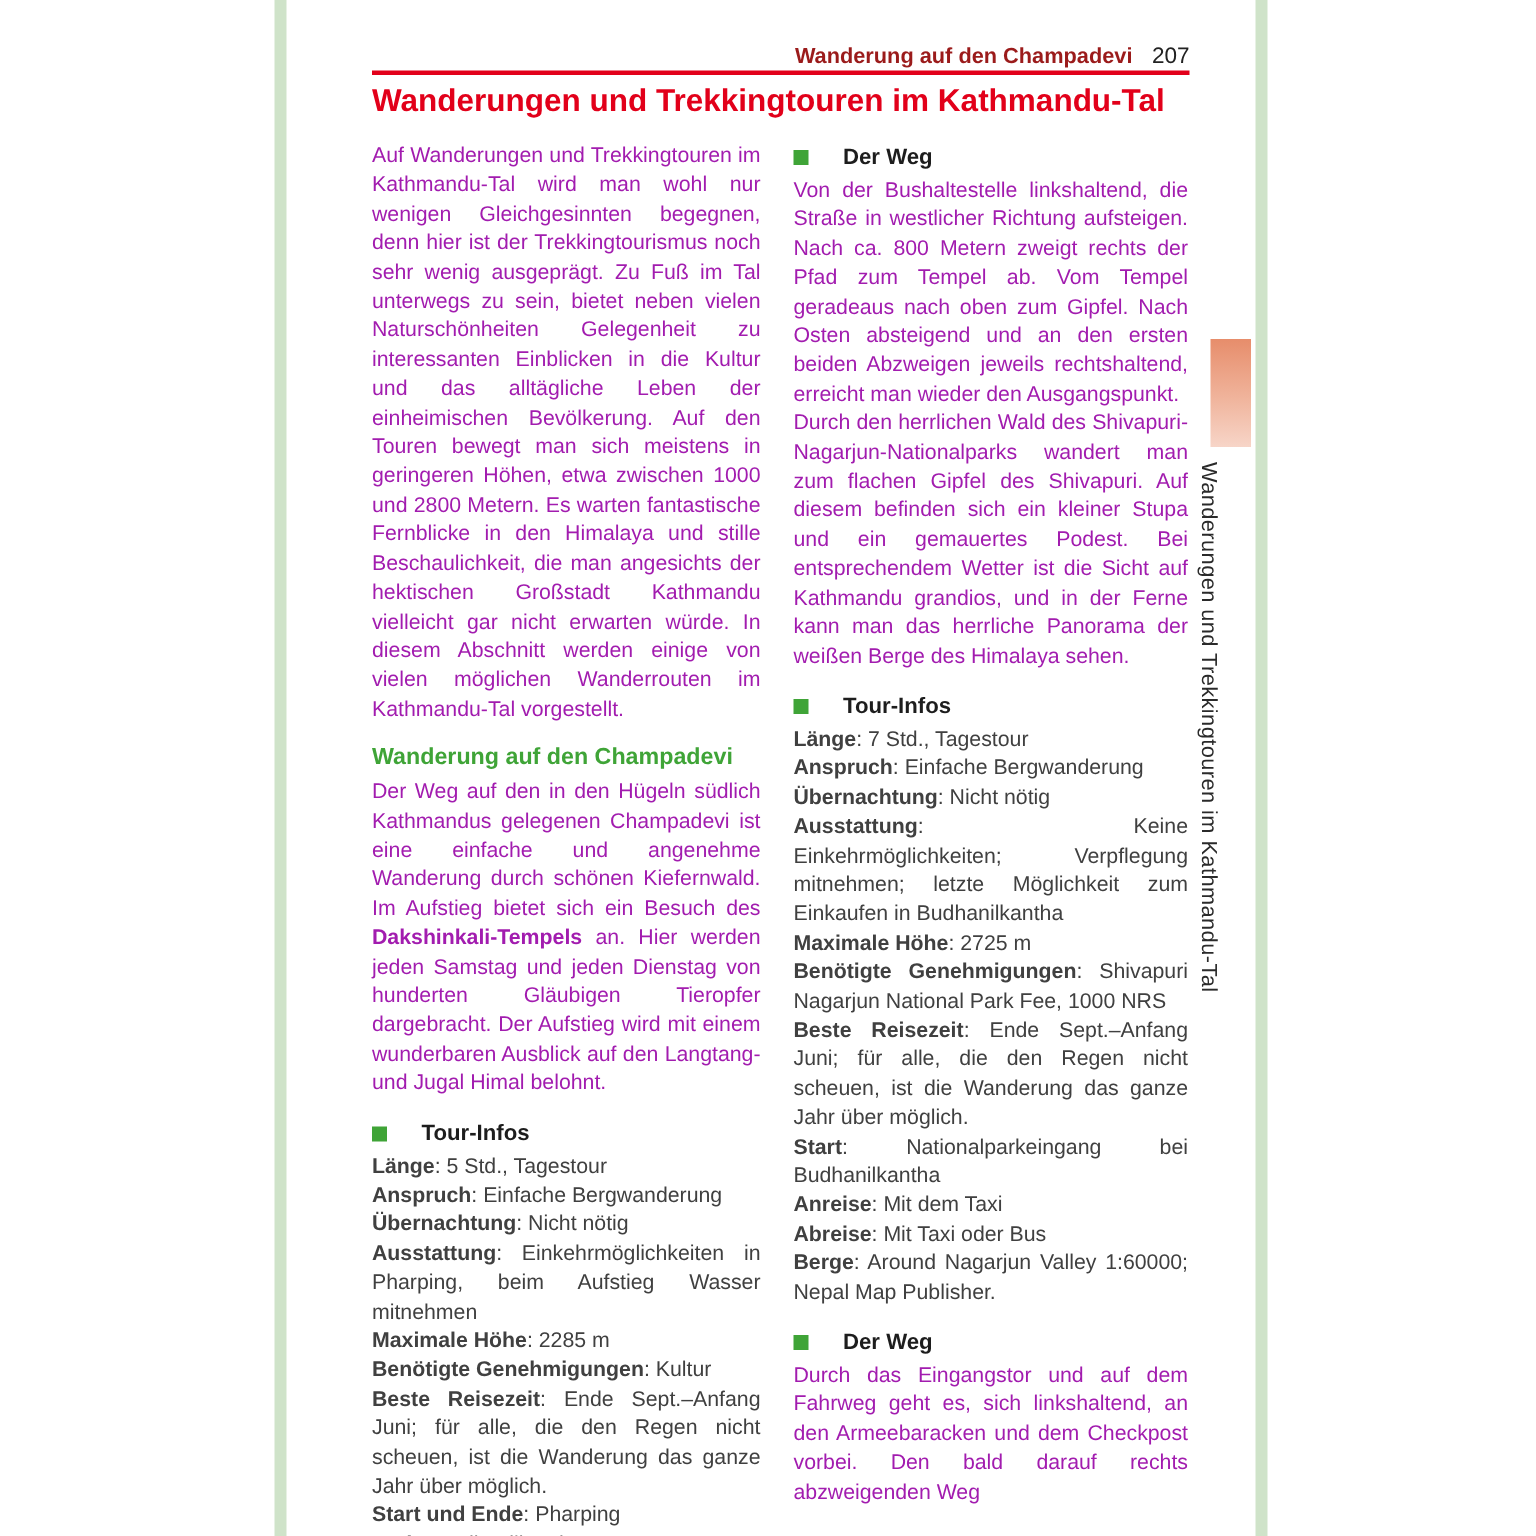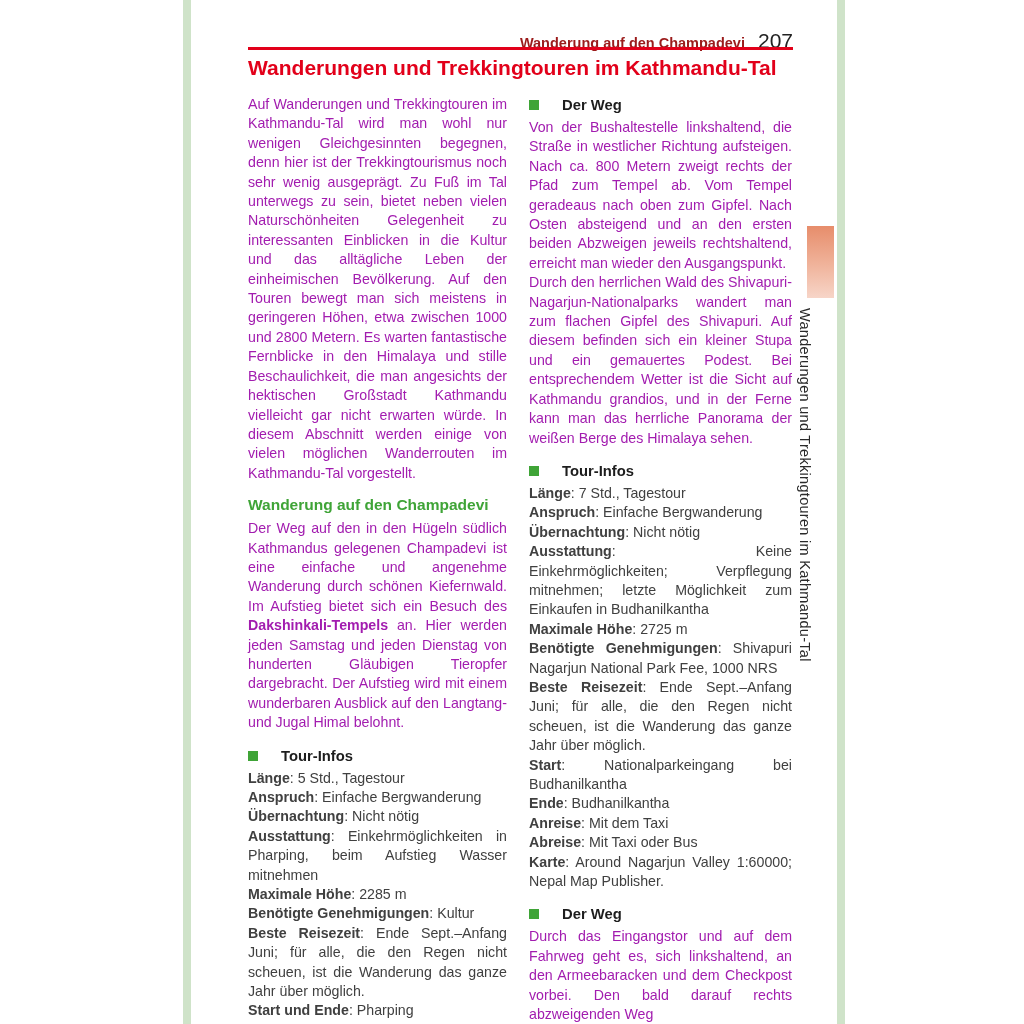--- a/index.html
+++ b/index.html
@@ -14,21 +14,21 @@
   .strip{position:absolute;top:0;height:1024px;width:8px;background:#cfe3c9;}
   .strip-left{left:183px;}
   .strip-right{left:837px;}
 
   .header{
     position:absolute;left:248px;top:29px;width:545px;
     display:flex;justify-content:flex-end;align-items:baseline;gap:13px;
     font-size:14.5px;
   }
   .header-title{font-weight:700;color:#9b1b1b;}
-  .header-page{color:#222222;font-size:21px;}
+  .header-page{color:#222222;font-size:15px;}
   .rule{position:absolute;left:248px;top:47px;width:545px;height:2.5px;background:#e2001a;}
 
   .main-title{
     position:absolute;left:248px;top:56px;width:545px;margin:0;
     font-size:21px;font-weight:700;color:#e2001a;line-height:1.15;
   }
 
   .col{position:absolute;top:95px;}
   .col-left{left:248px;width:259px;}
   .col-right{left:529px;width:263px;}
@@ -125,24 +125,23 @@
 
     <div class="info-list">
       <div class="info-line"><b>Länge</b><span>: 7 Std., Tagestour</span></div>
       <div class="info-line"><b>Anspruch</b><span>: Einfache Bergwanderung</span></div>
       <div class="info-line"><b>Übernachtung</b><span>: Nicht nötig</span></div>
       <div class="info-line"><b>Ausstattung</b><span>: Keine Einkehrmöglichkeiten; Verpflegung mitnehmen; letzte Möglichkeit zum Einkaufen in Budhanilkantha</span></div>
       <div class="info-line"><b>Maximale Höhe</b><span>: 2725 m</span></div>
       <div class="info-line"><b>Benötigte Genehmigungen</b><span>: Shivapuri Nagarjun National Park Fee, 1000 NRS</span></div>
       <div class="info-line"><b>Beste Reisezeit</b><span>: Ende Sept.–Anfang Juni; für alle, die den Regen nicht scheuen, ist die Wanderung das ganze Jahr über möglich.</span></div>
       <div class="info-line"><b>Start</b><span>: Nationalparkeingang bei Budhanilkantha</span></div>
-      <div class="info-line"><b>Ende</b><span>: Budhanilkantha</span></div>
       <div class="info-line"><b>Anreise</b><span>: Mit dem Taxi</span></div>
       <div class="info-line"><b>Abreise</b><span>: Mit Taxi oder Bus</span></div>
-      <div class="info-line"><b>Karte</b><span>: Around Nagarjun Valley 1:60000; Nepal Map Publisher.</span></div>
+      <div class="info-line"><b>Berge</b><span>: Around Nagarjun Valley 1:60000; Nepal Map Publisher.</span></div>
     </div>
 
     <div class="sub-head">
       <span class="sq"></span>
       <span>Der Weg</span>
     </div>
     <p class="body-text">Durch das Eingangstor und auf dem Fahrweg geht es, sich linkshaltend, an den Armeebaracken und dem Checkpost vorbei. Den bald darauf rechts abzweigenden Weg</p>
   </div>
 
   <div class="tab"></div>

